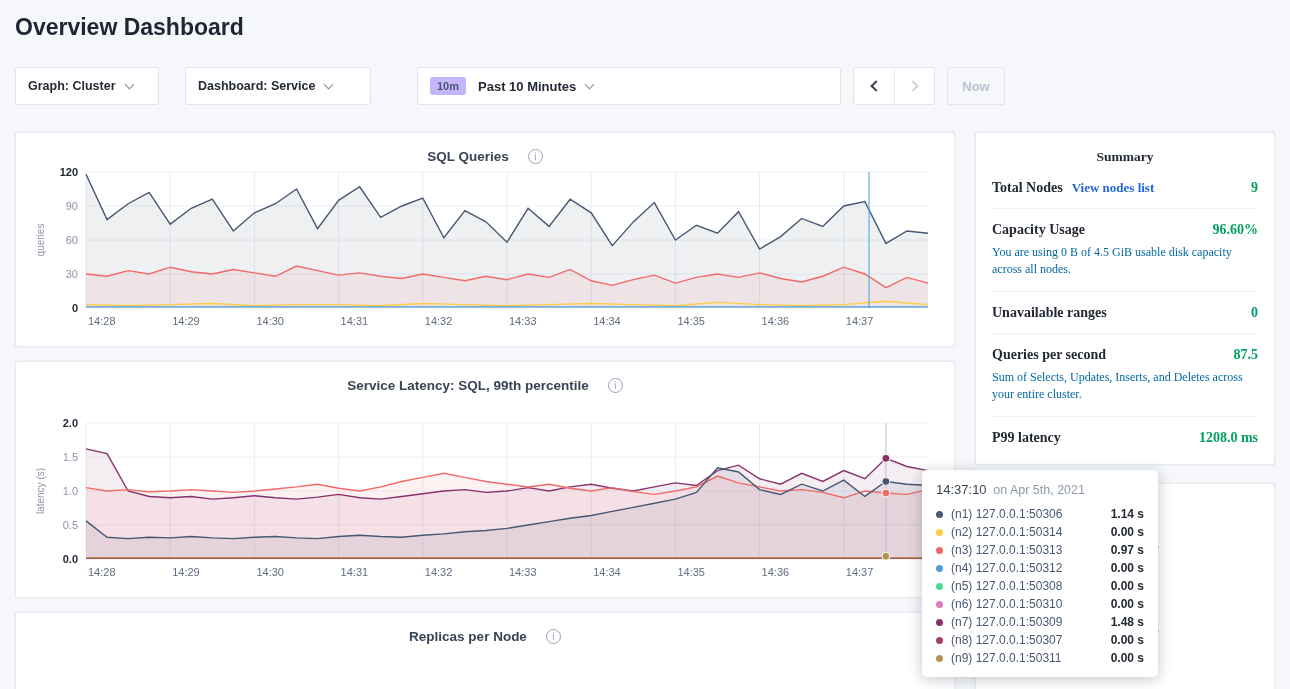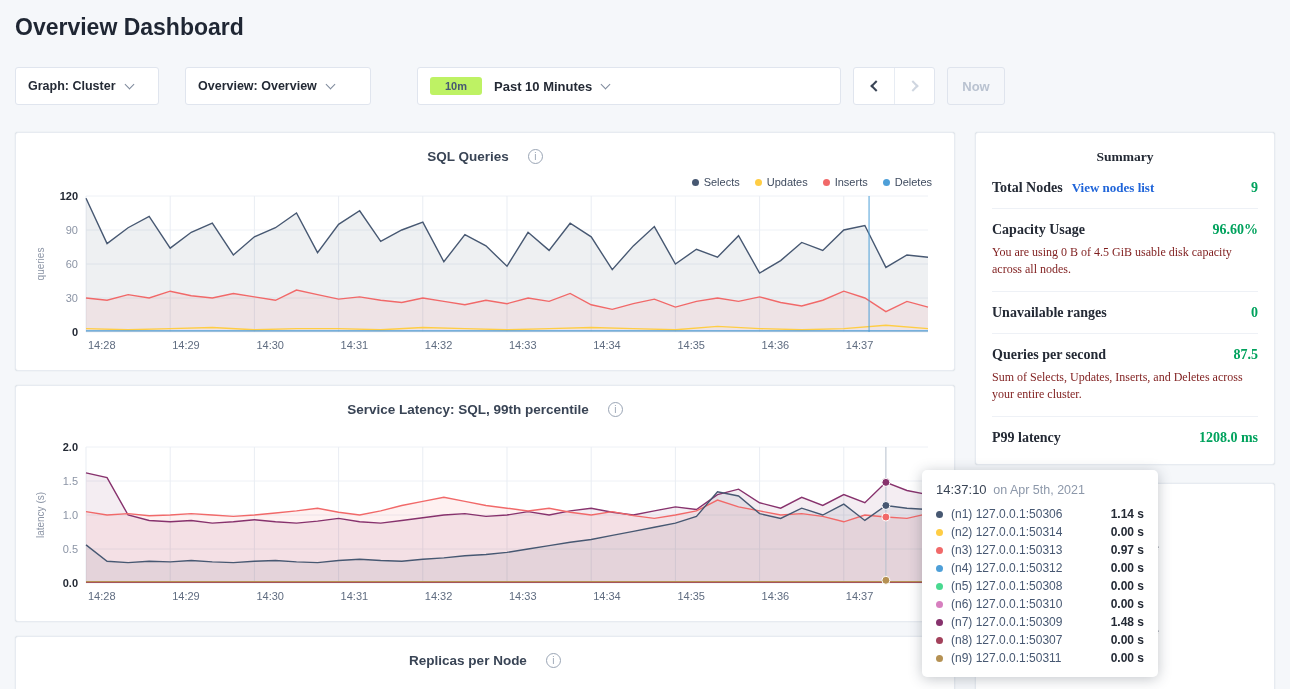--- a/index.html
+++ b/index.html
@@ -28,21 +28,21 @@
   }
   .chev-down {
     width: 7px; height: 7px; border-right: 1.5px solid #7e8a9c; border-bottom: 1.5px solid #7e8a9c;
     transform: rotate(45deg); margin-left: auto; margin-top: -4px; flex: none;
   }
   .dd .chev-down { margin-left: 10px; }
   #dd-graph { width: 144px; }
   #dd-dashboard { margin-left: 26px; width: 186px; }
   .timepicker { margin-left: 46px; width: 424px; }
   .badge-10m {
-    background: #bef264; border-radius: 3px; padding: 3px 15px;
+    background: #c4b5fd; border-radius: 3px; padding: 3px 7px;
     font-size: 11px; font-weight: 700; color: #475872; margin-right: 12px; flex: none;
   }
   .timepicker .tp-label { font-size: 13px; font-weight: 700; color: #242a35; }
   .arrow-group {
     margin-left: 12px; display: flex; height: 38px;
     background: #fff; border: 1px solid #e0e5ee; border-radius: 3px;
   }
   .arrow-btn {
     width: 40px; display: flex; align-items: center; justify-content: center;
     background: transparent; border: none; cursor: pointer;
@@ -82,21 +82,21 @@
   .replicas-card { min-height: 130px; }
   
   .summary-panel { padding: 16px 16px 6px; font-family: Liberation Serif, serif; }
   .panel-title { text-align: center; font-size: 13.5px; font-weight: 700; color: #242a35; margin-bottom: 2px; }
   .srow { padding: 13px 0 12px; border-bottom: 1px solid #eef1f6; }
   .srow:last-child { border-bottom: none; }
   .srow-top { display: flex; align-items: flex-start; }
   .srow-label { font-size: 14px; font-weight: 700; color: #242a35; }
   .srow-link { margin-left: 9px; font-size: 13px; font-weight: 700; color: var(--link, #2065d9); text-decoration: none; cursor: pointer; }
   .srow-value { margin-left: auto; font-size: 14px; font-weight: 700; color: var(--green, #00a25d); }
-  .srow-desc { margin-top: 6px; font-size: 12px; color: #7f1d1d; line-height: 1.45; }
+  .srow-desc { margin-top: 6px; font-size: 12px; color: #0369a1; line-height: 1.45; }
   
   .events-panel { position: relative; min-height: 250px; flex: 1; }
   .frag { position: absolute; left: 121px; font-size: 12.5px; color: #394455; white-space: nowrap; }
   .frag:nth-child(1) { top: 56px; }
   .frag:nth-child(2) { top: 140px; }
   .frag:nth-child(3) { top: 158px; color: #6f7a8c; font-size: 12px; }
   
   .chart-tooltip {
     position: absolute; left: 922px; top: 470px; width: 236px;
     background: #fff; border-radius: 5px; padding: 12px 14px 10px;
@@ -116,21 +116,21 @@
 <div class="page">
 
   <h1 class="page-title">Overview Dashboard</h1>
 
   <div class="toolbar">
     <button class="dd" id="dd-graph">
       <span>Graph: Cluster</span>
       <span class="chev-down"></span>
     </button>
     <button class="dd" id="dd-dashboard">
-      <span>Overview: Overview</span>
+      <span>Dashboard: Service</span>
       <span class="chev-down"></span>
     </button>
     <button class="dd timepicker">
       <span class="badge-10m">10m</span>
       <span class="tp-label">Past 10 Minutes</span>
       <span class="chev-down"></span>
     </button>
     <div class="arrow-group">
       <button class="arrow-btn">
         <span class="chevL"></span>
@@ -144,38 +144,20 @@
 
   <div class="main">
 
     <div class="charts-col">
 
       <section class="chart-card">
         <div class="chart-title-row">
           <span class="chart-title">SQL Queries</span>
           <span class="info-circle">i</span>
         </div>
-        <div class="legend">
-            <span class="legend-item">
-              <span class="legend-dot" style="background: rgb(71, 88, 114);"></span>
-              <span>Selects</span>
-            </span>
-            <span class="legend-item">
-              <span class="legend-dot" style="background: rgb(255, 205, 68);"></span>
-              <span>Updates</span>
-            </span>
-            <span class="legend-item">
-              <span class="legend-dot" style="background: rgb(241, 105, 105);"></span>
-              <span>Inserts</span>
-            </span>
-            <span class="legend-item">
-              <span class="legend-dot" style="background: rgb(78, 159, 216);"></span>
-              <span>Deletes</span>
-            </span>
-          </div>
         <svg width="906" height="168">
             <line x1="54" x2="896" y1="142" y2="142" stroke="#eef1f6" stroke-width="1"></line>
             <text x="46" y="146" text-anchor="end" font-size="11" fill="#242a35" font-weight="700">0</text>
             <line x1="54" x2="896" y1="108" y2="108" stroke="#eef1f6" stroke-width="1"></line>
             <text x="46" y="112" text-anchor="end" font-size="11" fill="#8b94a5" font-weight="400">30</text>
             <line x1="54" x2="896" y1="74" y2="74" stroke="#eef1f6" stroke-width="1"></line>
             <text x="46" y="78" text-anchor="end" font-size="11" fill="#8b94a5" font-weight="400">60</text>
             <line x1="54" x2="896" y1="40" y2="40" stroke="#eef1f6" stroke-width="1"></line>
             <text x="46" y="44" text-anchor="end" font-size="11" fill="#8b94a5" font-weight="400">90</text>
             <line x1="54" x2="896" y1="6" y2="6" stroke="#eef1f6" stroke-width="1"></line>

